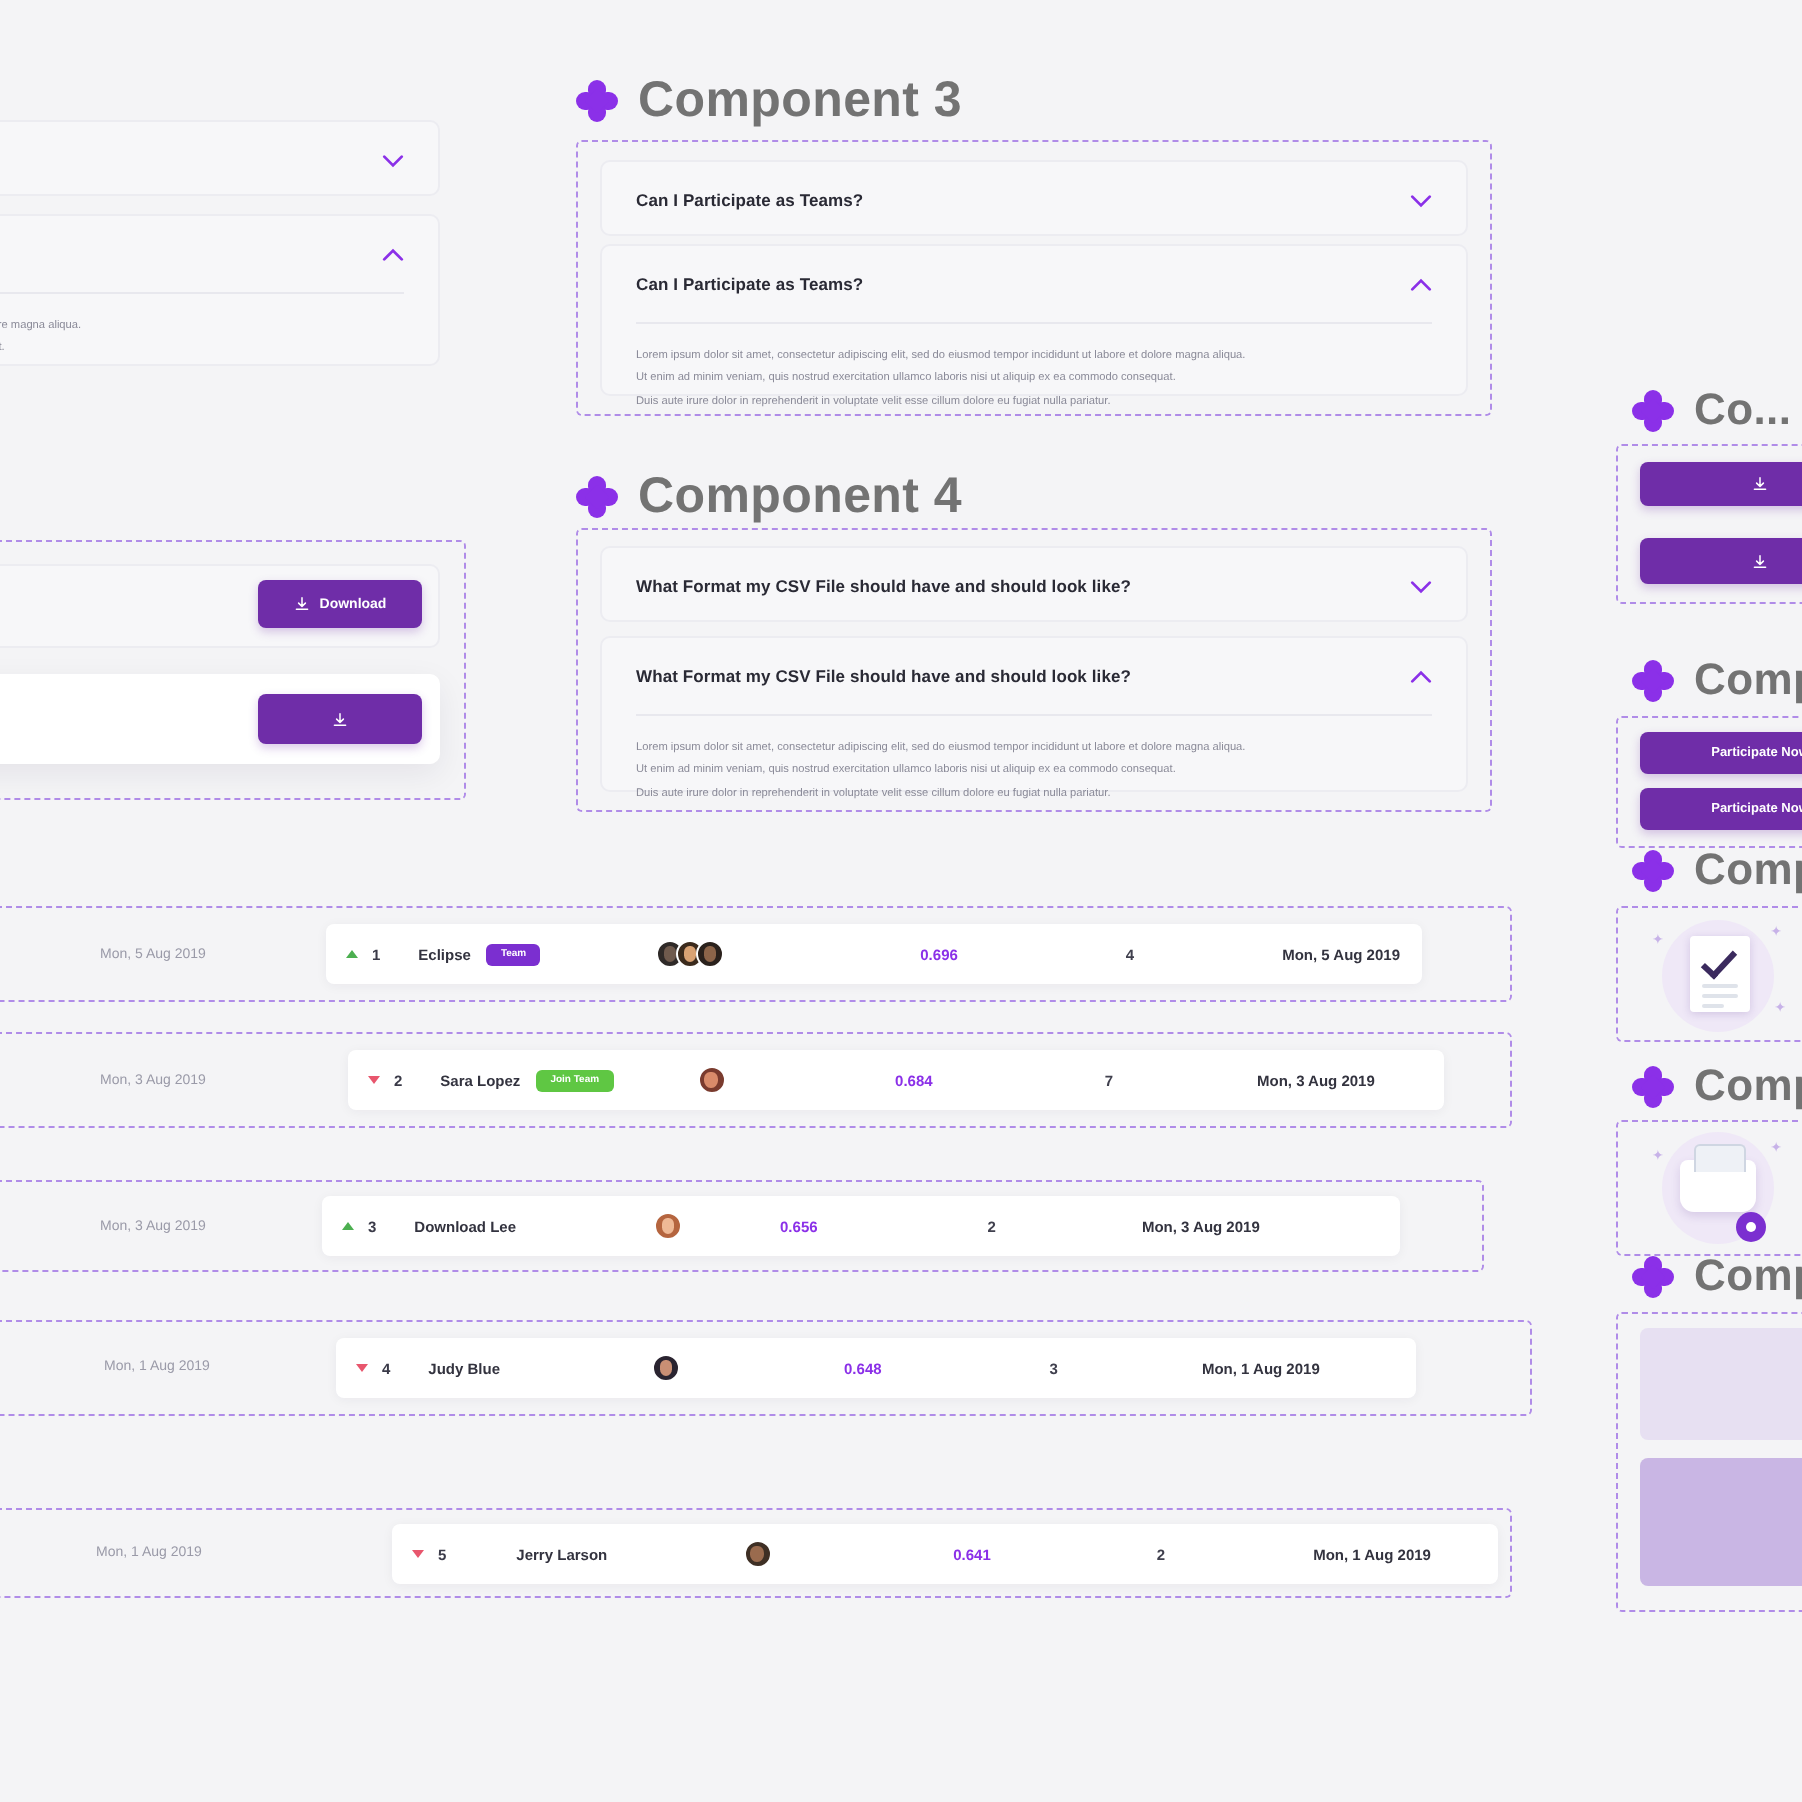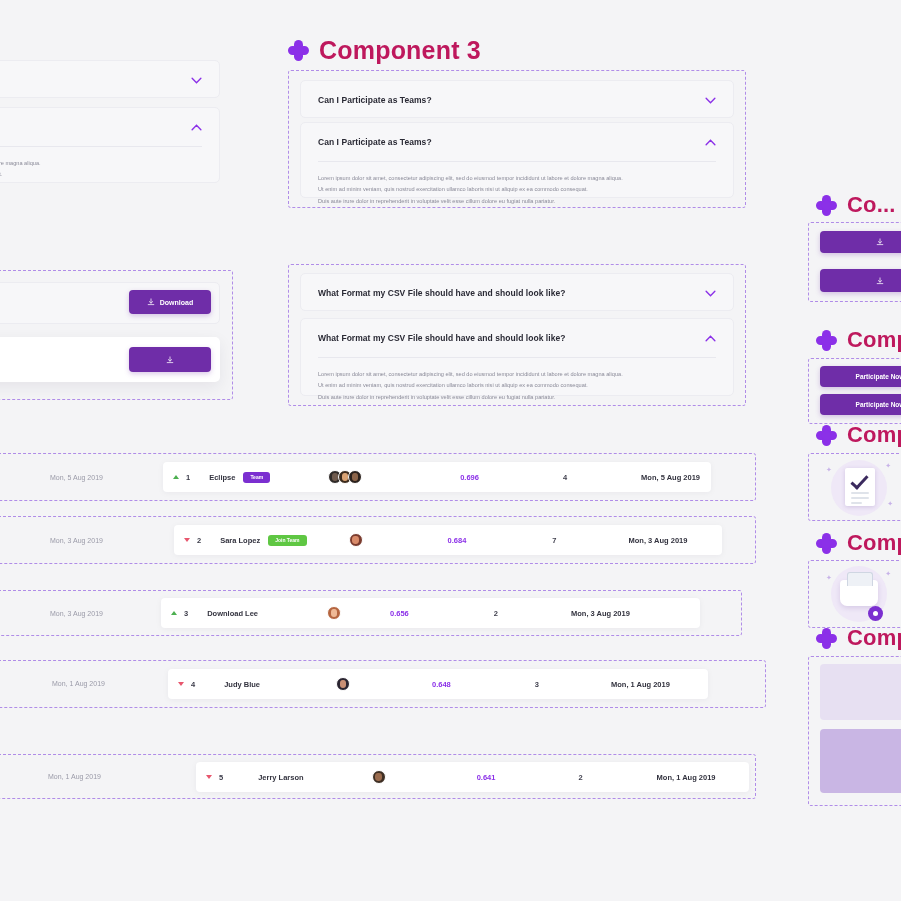--- a/index.html
+++ b/index.html
@@ -11,21 +11,21 @@
   }
   #stage { position: relative; width: 901px; height: 901px; }
 
   
   .sec-head {
     position: absolute;
     display: flex; align-items: center; gap: 10px;
     white-space: nowrap;
   }
   .sec-head .title {
-    font-size: 25px; font-weight: 700; color: #be185d;
+    font-size: 25px; font-weight: 700; color: #737373;
     letter-spacing: .2px;
   }
   .sec-head.small .title { font-size: 22px; }
   .clover { position: relative; width: 21px; height: 21px; flex: none; }
   .clover i {
     position: absolute; width: 9px; height: 9px;
     background: #8b30e8; border-radius: 50% 50% 50% 50%;
   }
   .clover i:nth-child(1){ top:0;   left:6px; border-radius:50% 50% 40% 40%; }
   .clover i:nth-child(2){ top:6px;  left:0;  border-radius:50% 40% 40% 50%; }
@@ -221,20 +221,30 @@
       </svg>
     </div>
     <div class="acc-divider"></div>
     <div class="acc-body">
       <p>Lorem ipsum dolor sit amet, consectetur adipiscing elit, sed do eiusmod tempor incididunt ut labore et dolore magna aliqua.</p>
       <p>Ut enim ad minim veniam, quis nostrud exercitation ullamco laboris nisi ut aliquip ex ea commodo consequat.</p>
       <p>Duis aute irure dolor in reprehenderit in voluptate velit esse cillum dolore eu fugiat nulla pariatur.</p>
     </div>
   </div>
 
+  <div class="sec-head" style="left:288px; top:234px;">
+    <span class="clover">
+      <i></i>
+        <i></i>
+        <i></i>
+        <i></i>
+        <i></i>
+    </span>
+    <span class="title">Component 4</span>
+  </div>
 
   <div class="frame" style="left:288px; top:264px; width:458px; height:142px;"></div>
 
   <div class="acc-card" style="left:300px; top:273px; width:434px; height:38px;">
     <div class="acc-head">
       <span class="acc-q">What Format my CSV File should have and should look like?</span>
       <svg class="chev" viewBox="0 0 12 8">
         <path d="M1 1.5L6 6.5L11 1.5" stroke="#8b30e8" stroke-width="1.6" fill="none" stroke-linecap="round"></path>
       </svg>
     </div>
@@ -326,21 +336,21 @@
     <span class="lb-score" style="margin-left:49px;">0.656</span>
     <span class="lb-count" style="margin-left:85px;">2</span>
     <span class="lb-date" style="margin-left:73px;">Mon, 3 Aug 2019</span>
   </div>
 
   <div class="frame" style="left:-10px; top:660px; width:776px; height:48px;"></div>
   <div class="lb-date-left" style="left:52px; top:680px;">Mon, 1 Aug 2019</div>
   <div class="lb-row" style="left:168px; top:669px; width:540px; height:30px;">
     <span class="lb-tri lb-down" style="margin-left:10px;"></span>
     <span class="lb-rank" style="margin-left:7px;">4</span>
-    <span class="lb-name" style="margin-left:29px;">Judy Blue</span>
+    <span class="lb-name" style="margin-left:19px;">Judy Blue</span>
     <span class="avatars" style="margin-left:76px;">
       <span class="av" style="background:#2a2430;">
         <span class="face" style="background:#c98f74;"></span>
         </span>
     </span>
     <span class="lb-score" style="margin-left:82px;">0.648</span>
     <span class="lb-count" style="margin-left:84px;">3</span>
     <span class="lb-date" style="margin-left:72px;">Mon, 1 Aug 2019</span>
   </div>
 

